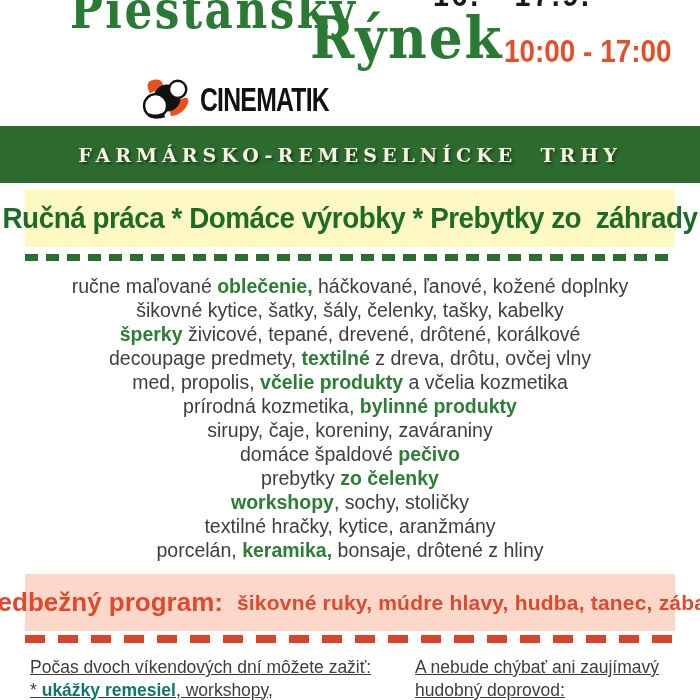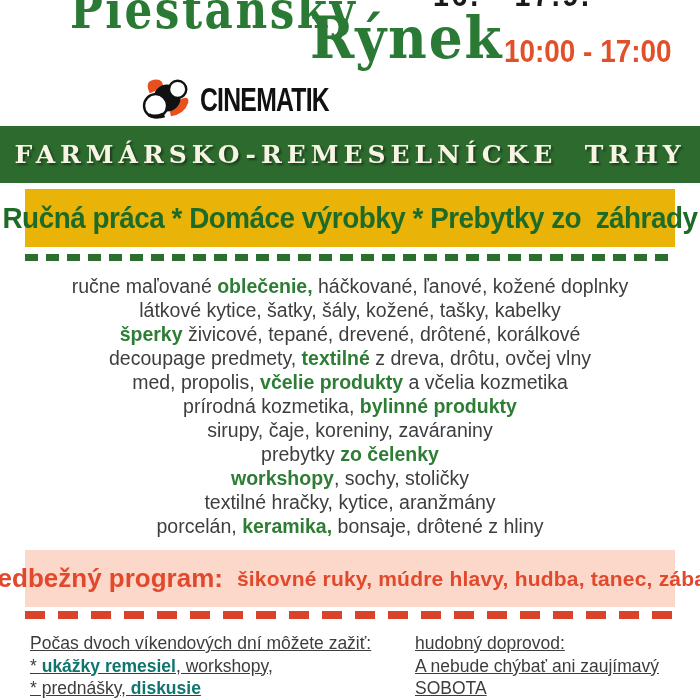--- a/index.html
+++ b/index.html
@@ -45,27 +45,27 @@
     white-space:nowrap;letter-spacing:0px;
     transform:scaleX(0.90);transform-origin:left top;
   }
   
   #banner{
     height:57px;background:#2c6a2e;
     display:flex;align-items:center;justify-content:center;
   }
   #banner .banner-text{
     font-family:"DejaVu Serif",serif;
-    font-size:25px;font-weight:bold;color:#f7f4e4;
+    font-size:19px;font-weight:bold;color:#f7f4e4;
     letter-spacing:5px;white-space:pre;
     text-shadow:2px 2px 2px rgba(15,35,15,.6);
   }
   
   #highlight{
-    margin:6px 25px 0 25px;height:58px;background:#eab308;
+    margin:6px 25px 0 25px;height:58px;background:#fef9c3;
     display:flex;align-items:center;justify-content:center;
   }
   #highlight .highlight-text{
     font-size:29px;font-weight:bold;color:#1e6b28;
     white-space:pre;letter-spacing:-0.5px;
     transform:scaleX(0.96);transform-origin:center;
   }
   .dash-green{
     margin:7px 25px 0 25px;height:7px;
     background:repeating-linear-gradient(90deg,#2c6e30 0 13px,transparent 13px 21px);
@@ -136,26 +136,27 @@
   </div>
 
   <div id="highlight">
     <span class="highlight-text">Ručná práca * Domáce výrobky * Prebytky zo  záhrady</span>
   </div>
 
   <div class="dash-green"></div>
 
   <div id="product-list">
       <div class="line"><span>ručne maľované </span><span class="g">oblečenie,</span><span> háčkované, ľanové, kožené doplnky</span></div>
-      <div class="line"><span>látkové kytice, šatky, šály, kožené, tašky, kabelky</span></div>
+      <div class="line"><span>šikovné kytice, šatky, šály, čelenky, tašky, kabelky</span></div>
       <div class="line"><span class="g">šperky</span><span> živicové, tepané, drevené, drôtené, korálkové</span></div>
       <div class="line"><span>decoupage predmety, </span><span class="g">textilné</span><span> z dreva, drôtu, ovčej vlny</span></div>
       <div class="line"><span>med, propolis, </span><span class="g">včelie produkty</span><span> a včelia kozmetika</span></div>
       <div class="line"><span>prírodná kozmetika, </span><span class="g">bylinné produkty</span></div>
       <div class="line"><span>sirupy, čaje, koreniny, zaváraniny</span></div>
+      <div class="line"><span>domáce špaldové </span><span class="g">pečivo</span></div>
       <div class="line"><span>prebytky </span><span class="g">zo čelenky</span></div>
       <div class="line"><span class="g">workshopy</span><span>, sochy, stoličky</span></div>
       <div class="line"><span>textilné hračky, kytice, aranžmány</span></div>
       <div class="line"><span>porcelán, </span><span class="g">keramika,</span><span> bonsaje, drôtené z hliny</span></div>
     </div>
 
   <div id="program">
     <span class="program-title">Predbežný program:</span>
     <span class="program-items">šikovné ruky, múdre hlavy, hudba, tanec, zábava</span>
   </div>
@@ -163,20 +164,20 @@
   <div class="dash-red"></div>
 
   <div id="footer">
     <div id="footer-left">
         <div class="line"><span>Počas dvoch víkendových dní môžete zažiť:</span></div>
         <div class="line"><span>* </span><span class="r">ukážky remesiel</span><span>, workshopy,</span></div>
         <div class="line"><span>* prednášky, </span><span class="r">diskusie</span></div>
         <div class="line"><span>* bedminton, stolný tenis, stolný futbal</span></div>
       </div>
     <div id="footer-right">
+        <div class="line"><span>A nebude chýbať ani zaujímavý</span></div>
         <div class="line"><span>hudobný doprovod:</span></div>
-        <div class="line"><span>A nebude chýbať ani zaujímavý</span></div>
         <div class="line"><span>SOBOTA</span></div>
         <div class="line"><span>21:30 koncert </span><span class="r">Tornádou Lou</span></div>
       </div>
   </div>
 
 </div>
 
 </body></html>

